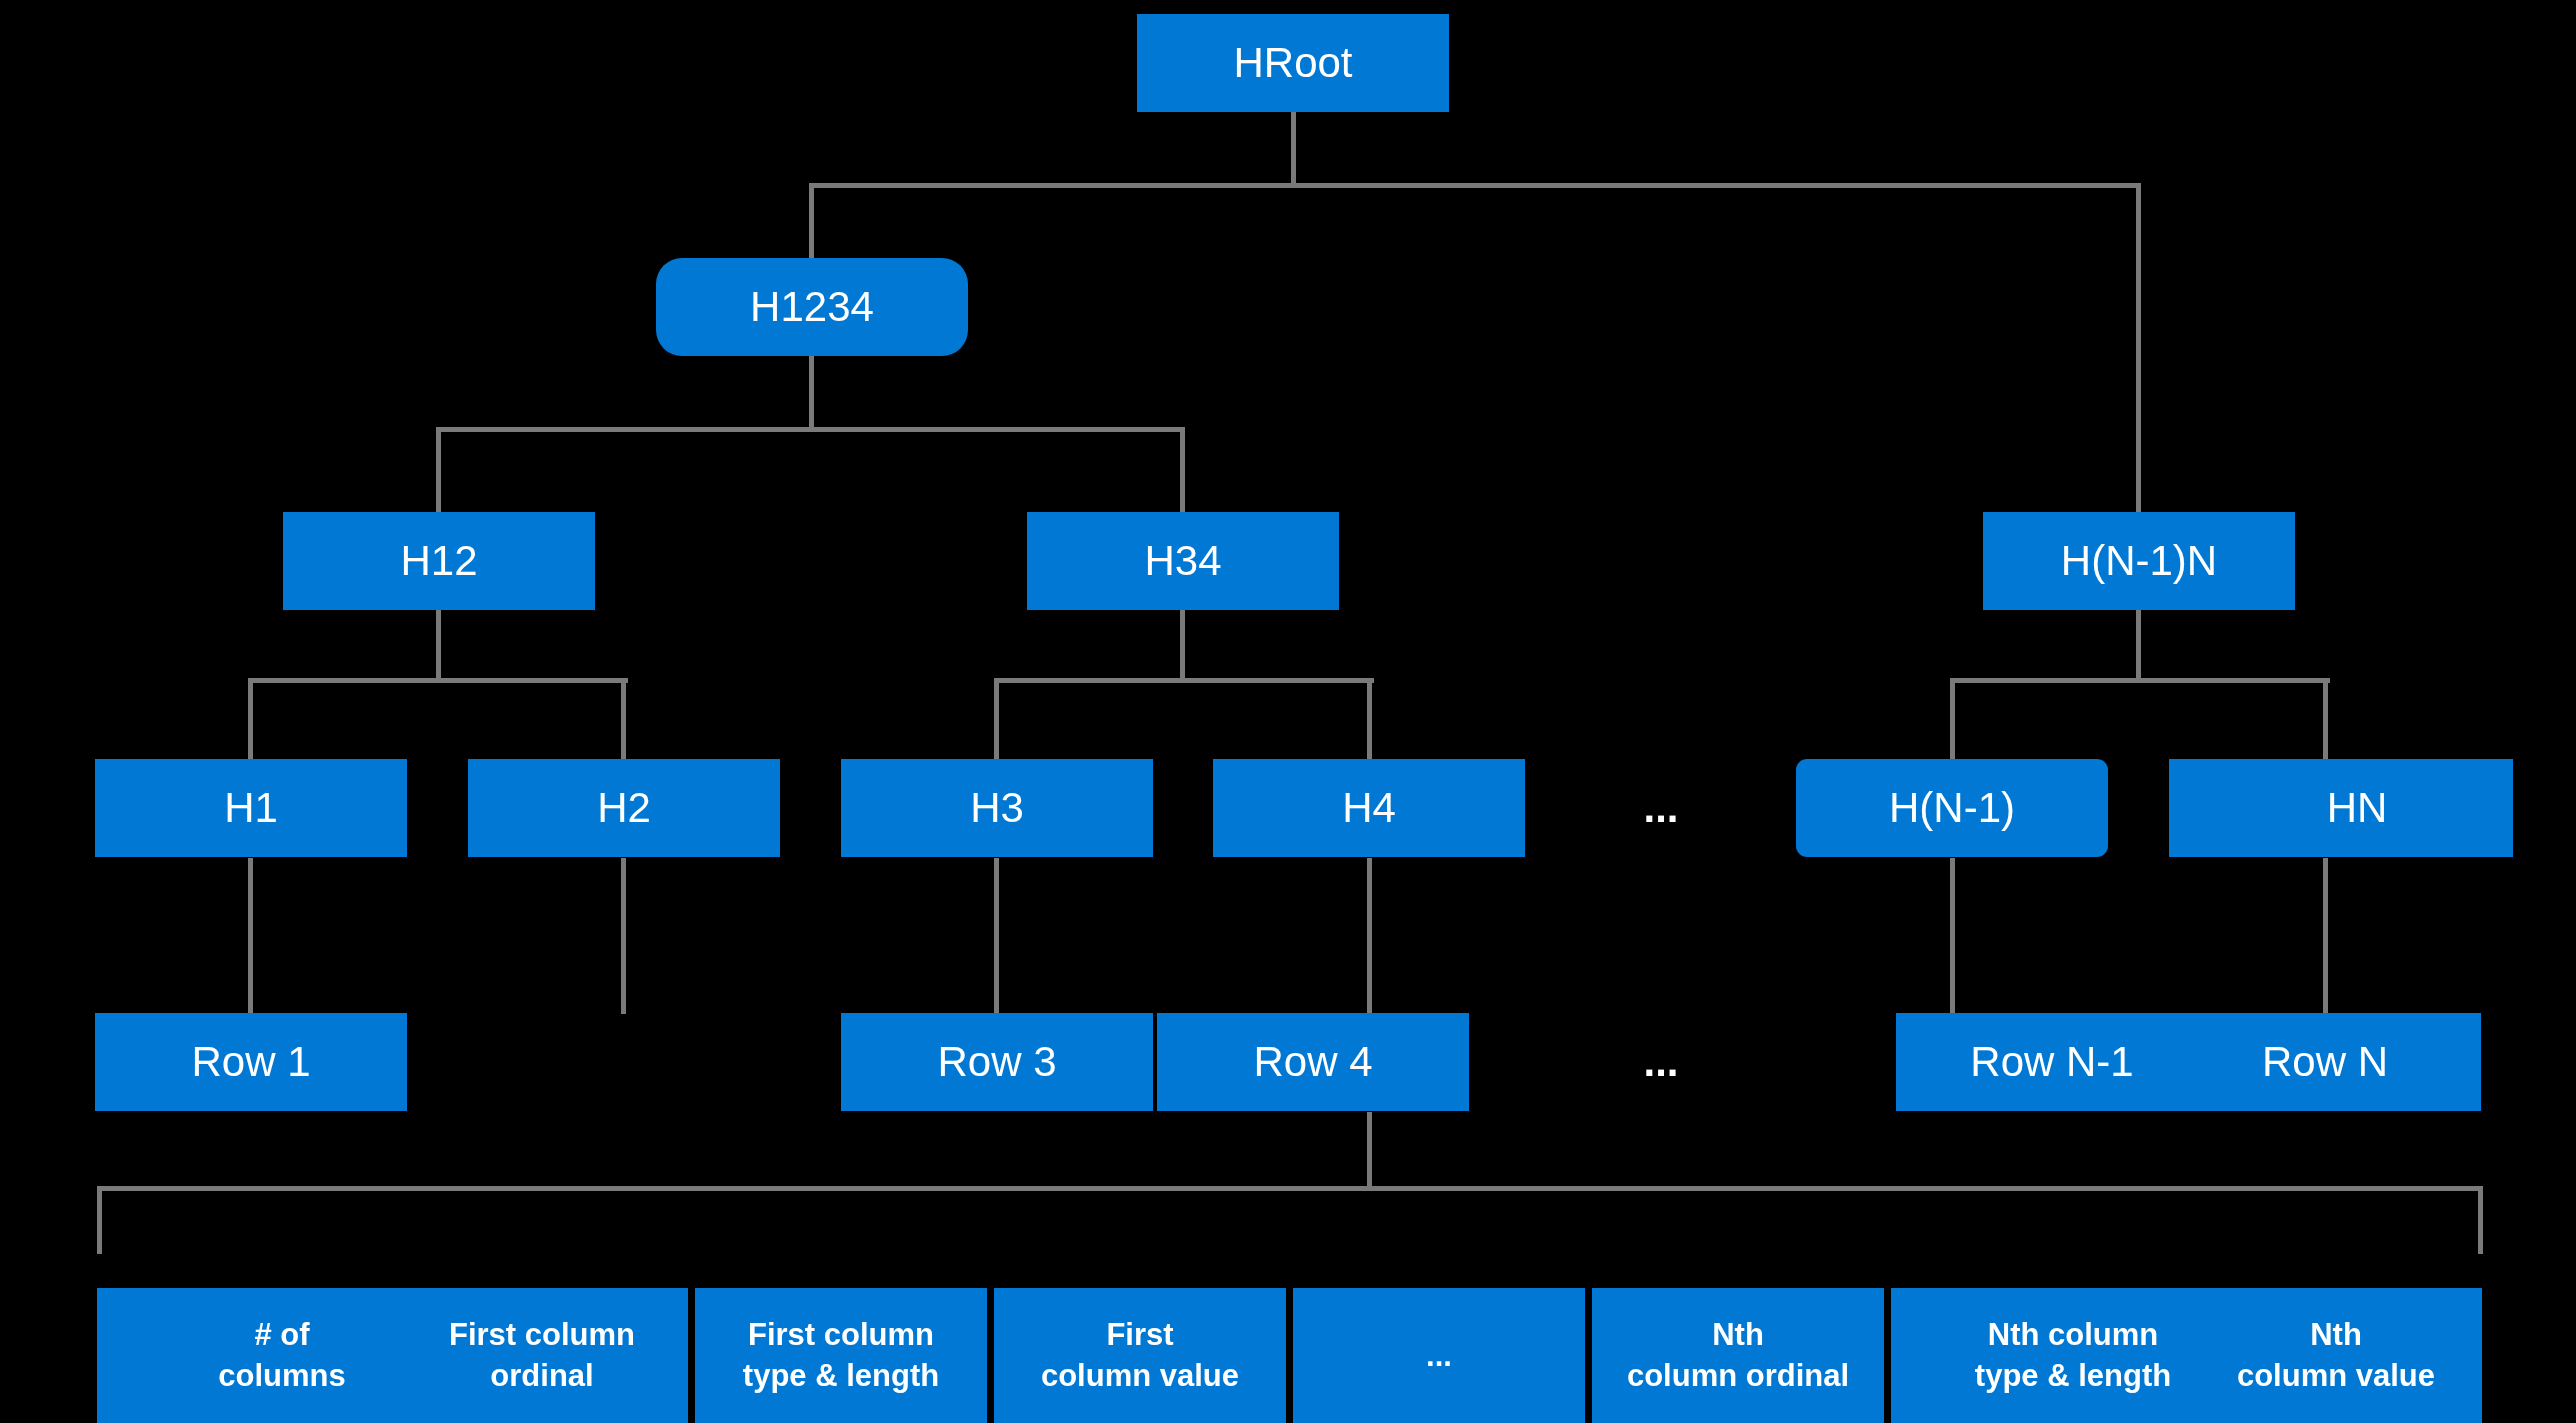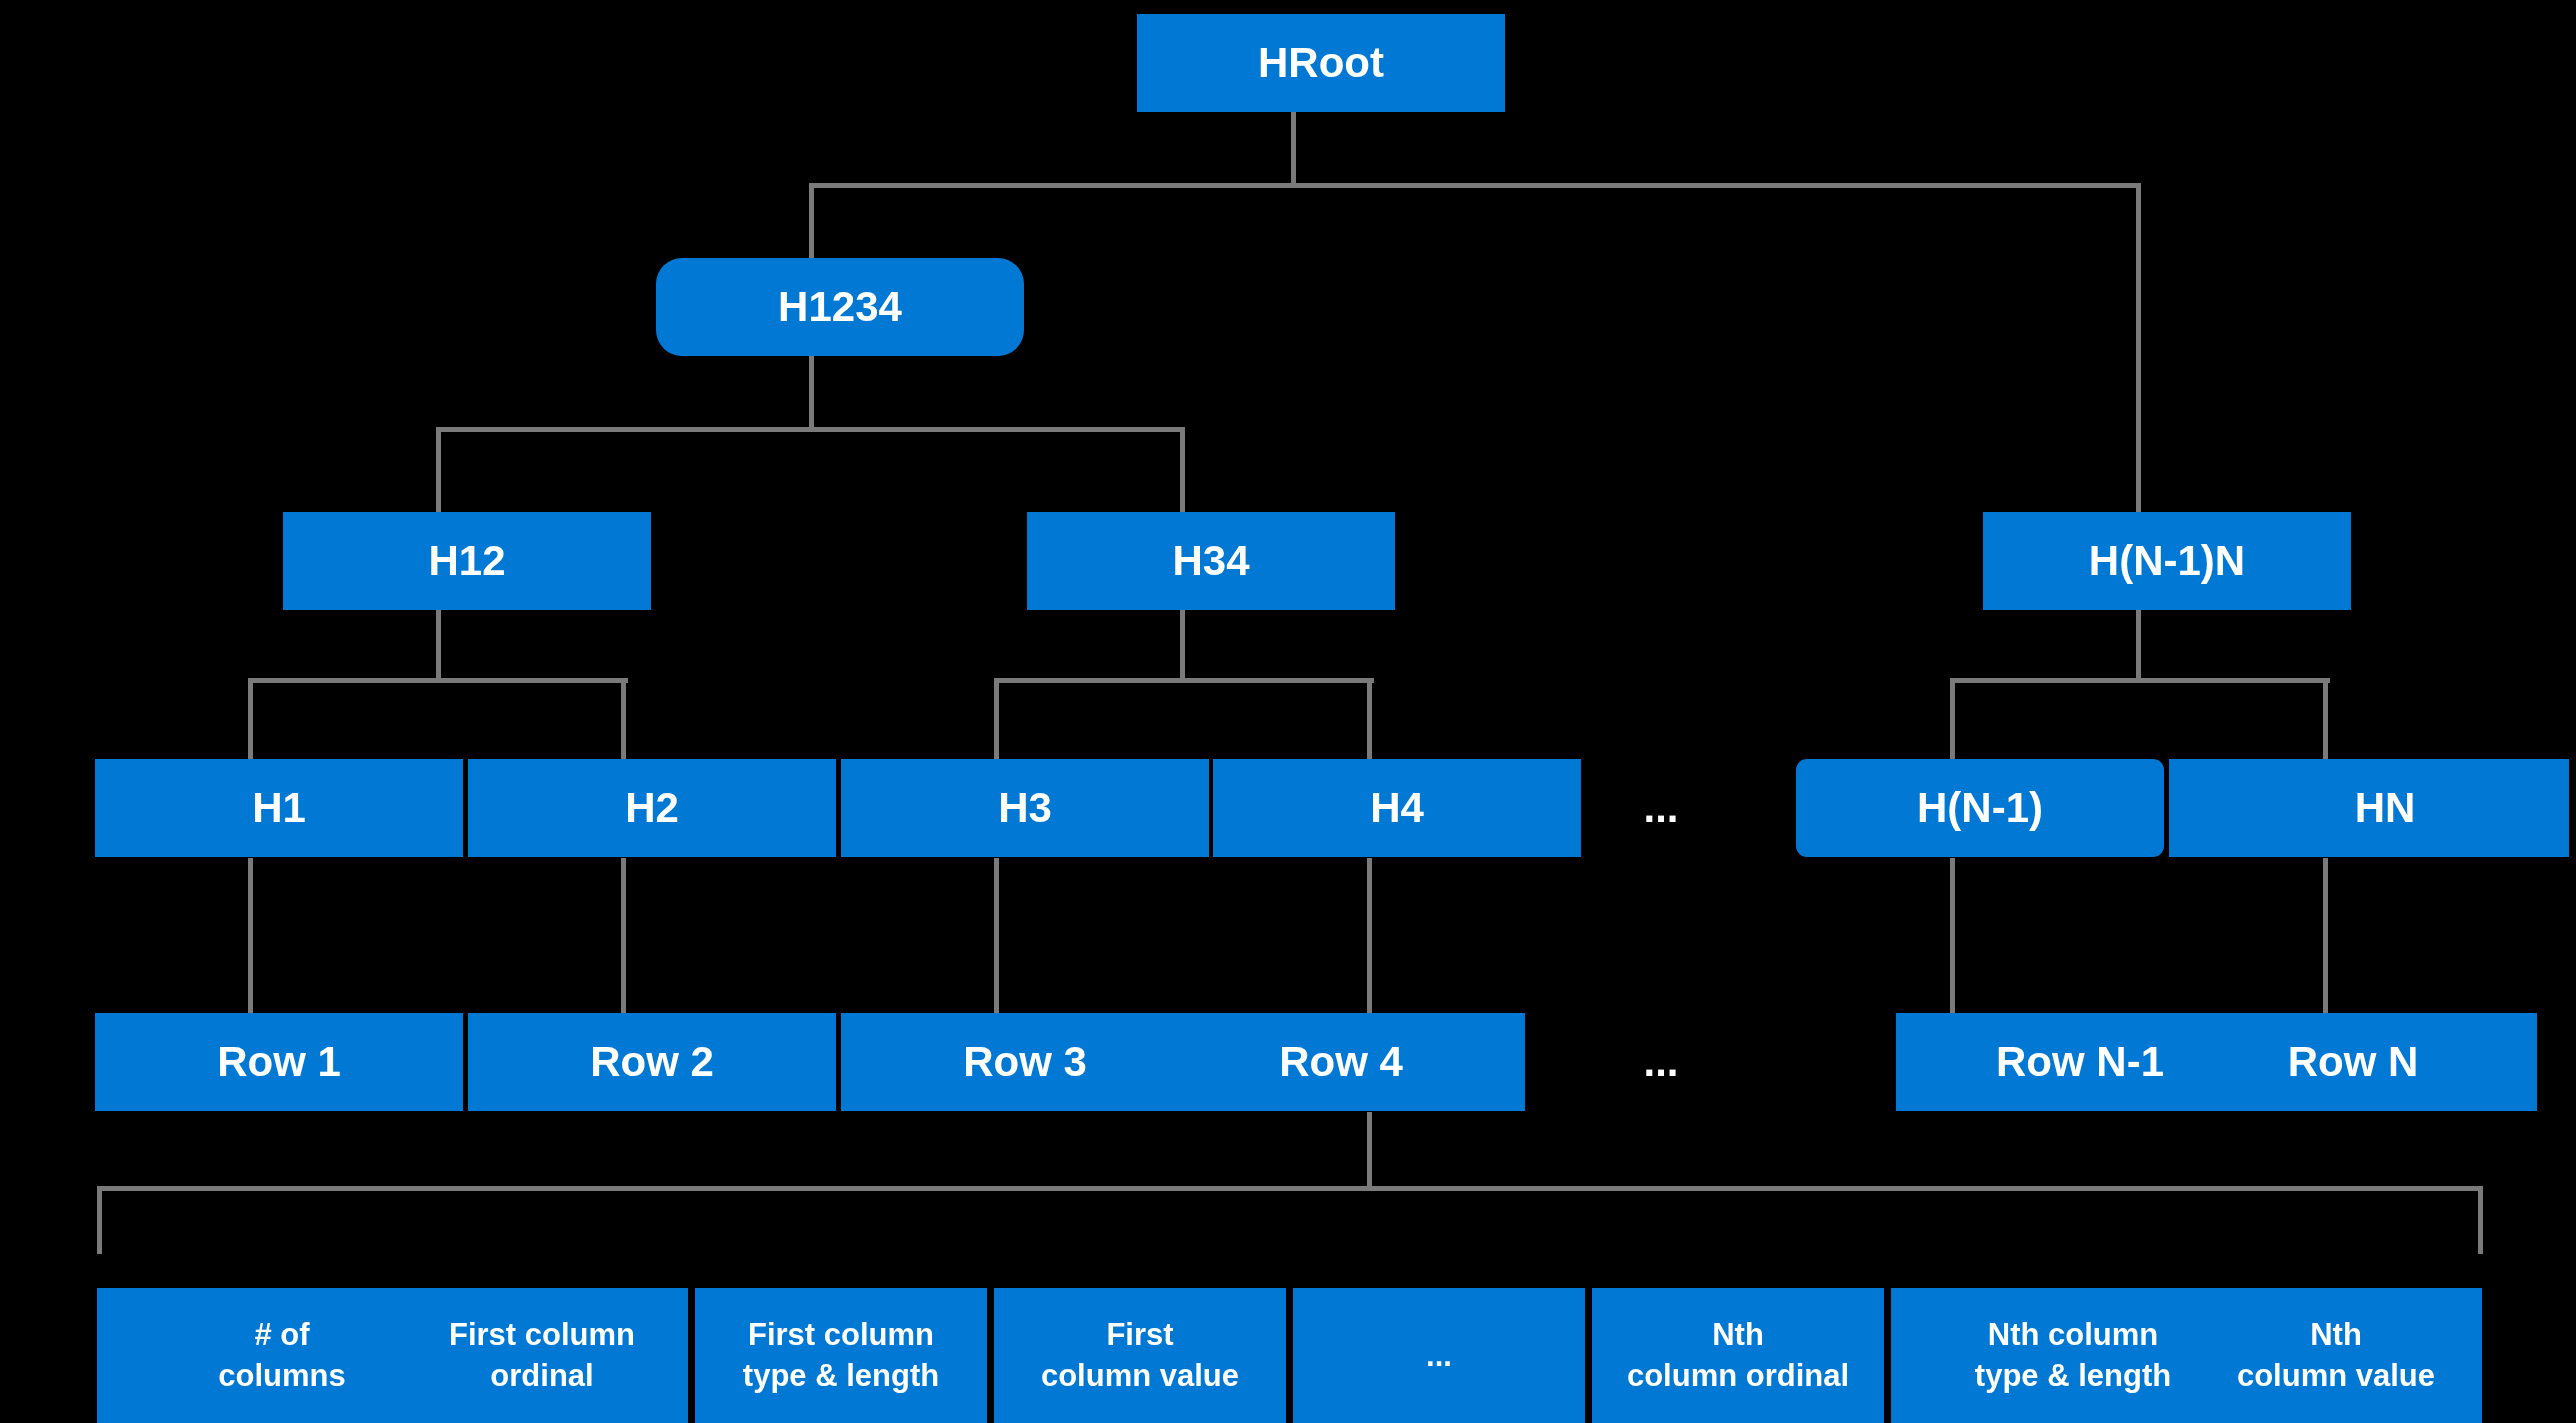--- a/index.html
+++ b/index.html
@@ -5,24 +5,24 @@
   html,body{margin:0;padding:0;background:#000;}
   #canvas{
     position:relative;
     width:2576px;height:1424px;
     background:#000000;
     overflow:hidden;
     font-family:"Liberation Sans","DejaVu Sans",sans-serif;
   }
   .node{
     position:absolute;
-    width:368px;height:98px;
+    width:312px;height:98px;
     background:#0078d4;
     color:#ffffff;
-    font-size:42px;font-weight:bold;
+    font-size:42px;font-weight:normal;
     display:flex;align-items:center;justify-content:center;
     white-space:nowrap;
   }
   .dots{
     position:absolute;
     width:102px;height:98px;
     color:#ffffff;
     font-size:42px;font-weight:bold;
     display:flex;align-items:center;justify-content:center;
   }
@@ -92,21 +92,20 @@
 
   <div class="node" style="left:95px;top:759px;">H1</div>
   <div class="node" style="left:468px;top:759px;">H2</div>
   <div class="node" style="left:841px;top:759px;">H3</div>
   <div class="node" style="left:1213px;top:759px;">H4</div>
   <div class="dots" style="left:1610px;top:759px;">...</div>
   <div class="node" style="left:1796px;top:759px;border-radius:11px;">H(N-1)</div>
   <div class="node" style="left:2169px;top:759px;padding-left:32px;">HN</div>
 
   <div class="node" style="left:95px;top:1013px;">Row 1</div>
-  <div class="node" style="left:468px;top:1013px;">Row 2</div>
   <div class="node" style="left:841px;top:1013px;">Row 3</div>
   <div class="node" style="left:1157px;top:1013px;">Row 4</div>
   <div class="dots" style="left:1610px;top:1013px;">...</div>
   <div class="node" style="left:1896px;top:1013px;">Row N-1</div>
   <div class="node" style="left:2169px;top:1013px;">Row N</div>
 
   <div class="bcell" style="left:97px;padding-left:39px;">
     <span># of</span>
     <span>columns</span>
   </div>

